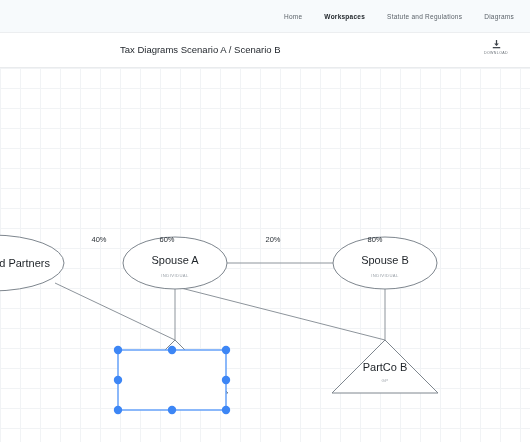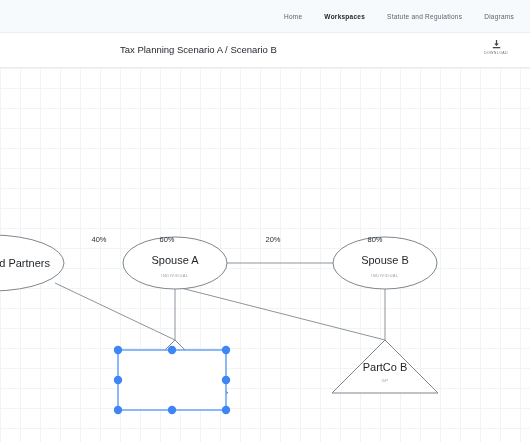--- a/index.html
+++ b/index.html
@@ -152,21 +152,21 @@
 <div id="app">
 
   <div class="topnav">
     <div class="nav-item">Home</div>
     <div class="nav-item active">Workspaces</div>
     <div class="nav-item">Statute and Regulations</div>
     <div class="nav-item">Diagrams</div>
   </div>
 
   <div class="titlebar">
-    <div class="doc-title">Tax Planning Scenario A / Scenario B</div>
+    <div class="doc-title">Tax Diagrams Scenario A / Scenario B</div>
 
     <div class="download-btn">
       <span>
         <svg width="11" height="11" viewBox="0 0 16 16">
           <path d="M8 1.5 L8 9.2" stroke="#3c4249" stroke-width="1.8" fill="none"></path>
           <path d="M4.6 6.4 L8 10 L11.4 6.4 Z" fill="#3c4249"></path>
           <path d="M2.6 12.6 L13.4 12.6" stroke="#3c4249" stroke-width="1.8" fill="none"></path>
         </svg>
       </span>
       <span class="download-label">DOWNLOAD</span>

